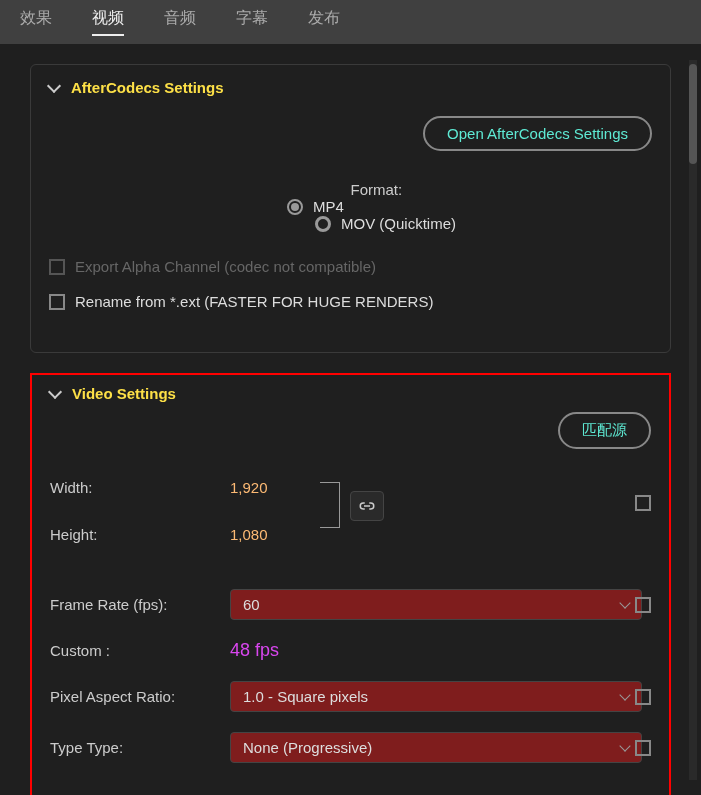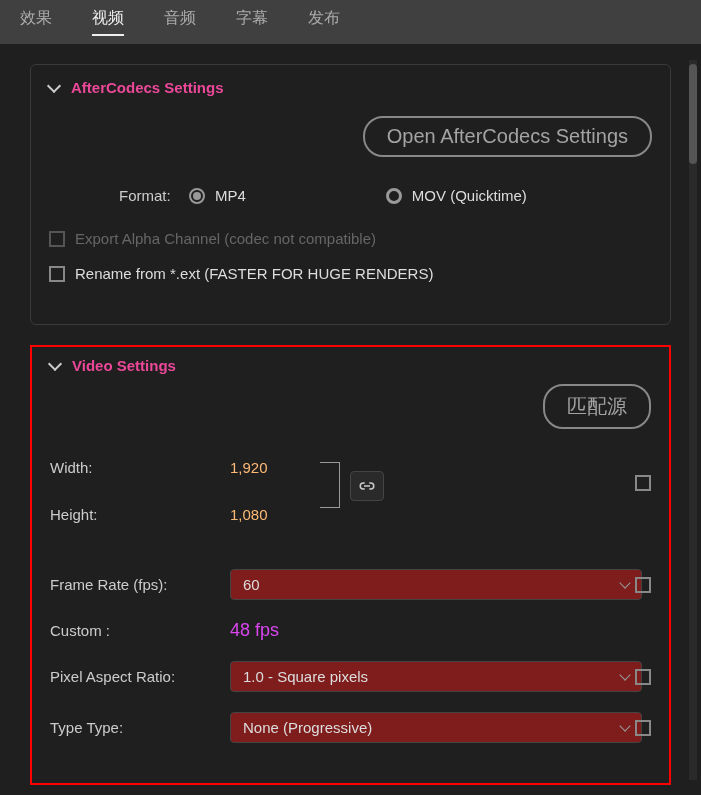--- a/index.html
+++ b/index.html
@@ -47,42 +47,43 @@
     .chevron-icon {
       width: 10px;
       height: 10px;
       border-right: 2px solid #ccc;
       border-bottom: 2px solid #ccc;
       transform: rotate(45deg);
       margin-top: -3px;
     }
     .panel-title {
       font-weight: bold;
-      color: #ec4899;
+      color: #fde047;
       font-size: 15px;
     }
     .btn-outline {
       border: 2px solid #888;
       border-radius: 20px;
       padding: 7px 22px;
-      color: #a3a3a3;
+      color: #5eead4;
       background: transparent;
       cursor: pointer;
-      font-size: 20px;
+      font-size: 15px;
     }
     .right-btn-row {
       display: flex;
       justify-content: flex-end;
       margin-bottom: 30px;
     }
     .format-row {
       display: flex;
       align-items: center;
       margin-bottom: 26px;
       padding-left: 70px;
+      flex-direction: column;
     }
     .format-label {
       width: 70px;
       color: #ccc;
       font-size: 15px;
     }
     .radio {
       width: 16px;
       height: 16px;
       border-radius: 50%;

